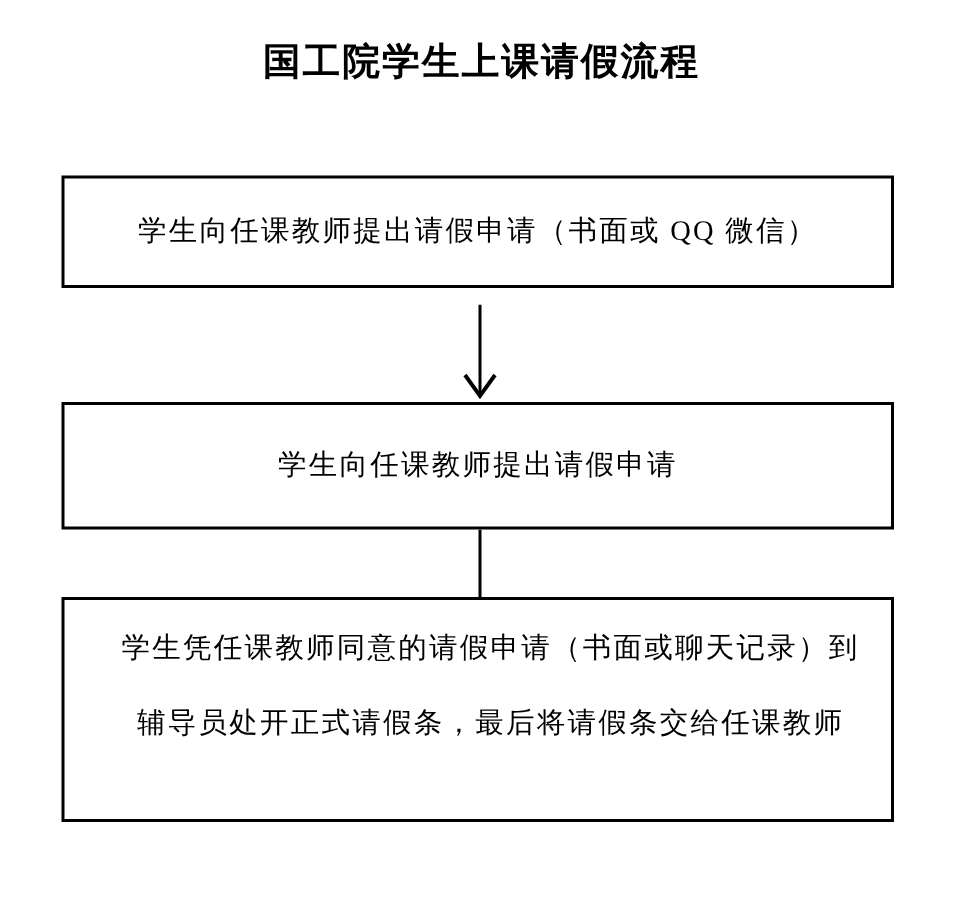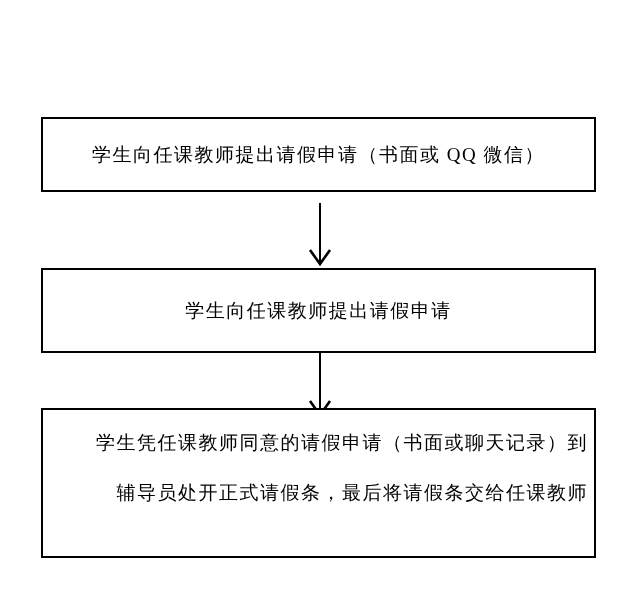--- a/index.html
+++ b/index.html
@@ -36,24 +36,24 @@
   }
   .box-center {
     display: flex;
     align-items: center;
     justify-content: center;
     text-align: center;
   }
   .box1 { top: 117px; height: 75px; }
   .box2 { top: 268px; height: 85px; }
   .box3 {
-    top: 408px;
+    top: 398px;
     height: 150px;
     padding: 8px 6px 0 23px;
-    text-align: right;
+    text-align: center;
   }
   .box3 .flow-line {
     height: 50px;
     line-height: 50px;
     white-space: nowrap;
   }
   .arrow {
     position: absolute;
     left: 300px;
     width: 40px;
@@ -61,20 +61,21 @@
   }
   .arrow1 { top: 203px; height: 65px; }
   .arrow2 { top: 353px; height: 66px; }
   .label { display: inline-block; }
 </style>
 </head>
 <body>
 
 <div class="page">
 
+  <div class="title">国工院学生上课请假流程</div>
 
   <div class="box box1 box-center">
     <span class="label">学生向任课教师提出请假申请（书面或 QQ 微信）</span>
   </div>
 
   <svg class="arrow arrow1" viewBox="0 0 40 65">
     <line x1="20" y1="0" x2="20" y2="60" stroke="#000000" stroke-width="2"></line>
     <polyline points="10,47 20,61 30,47" fill="none" stroke="#000000" stroke-width="2.6"></polyline>
   </svg>
 

